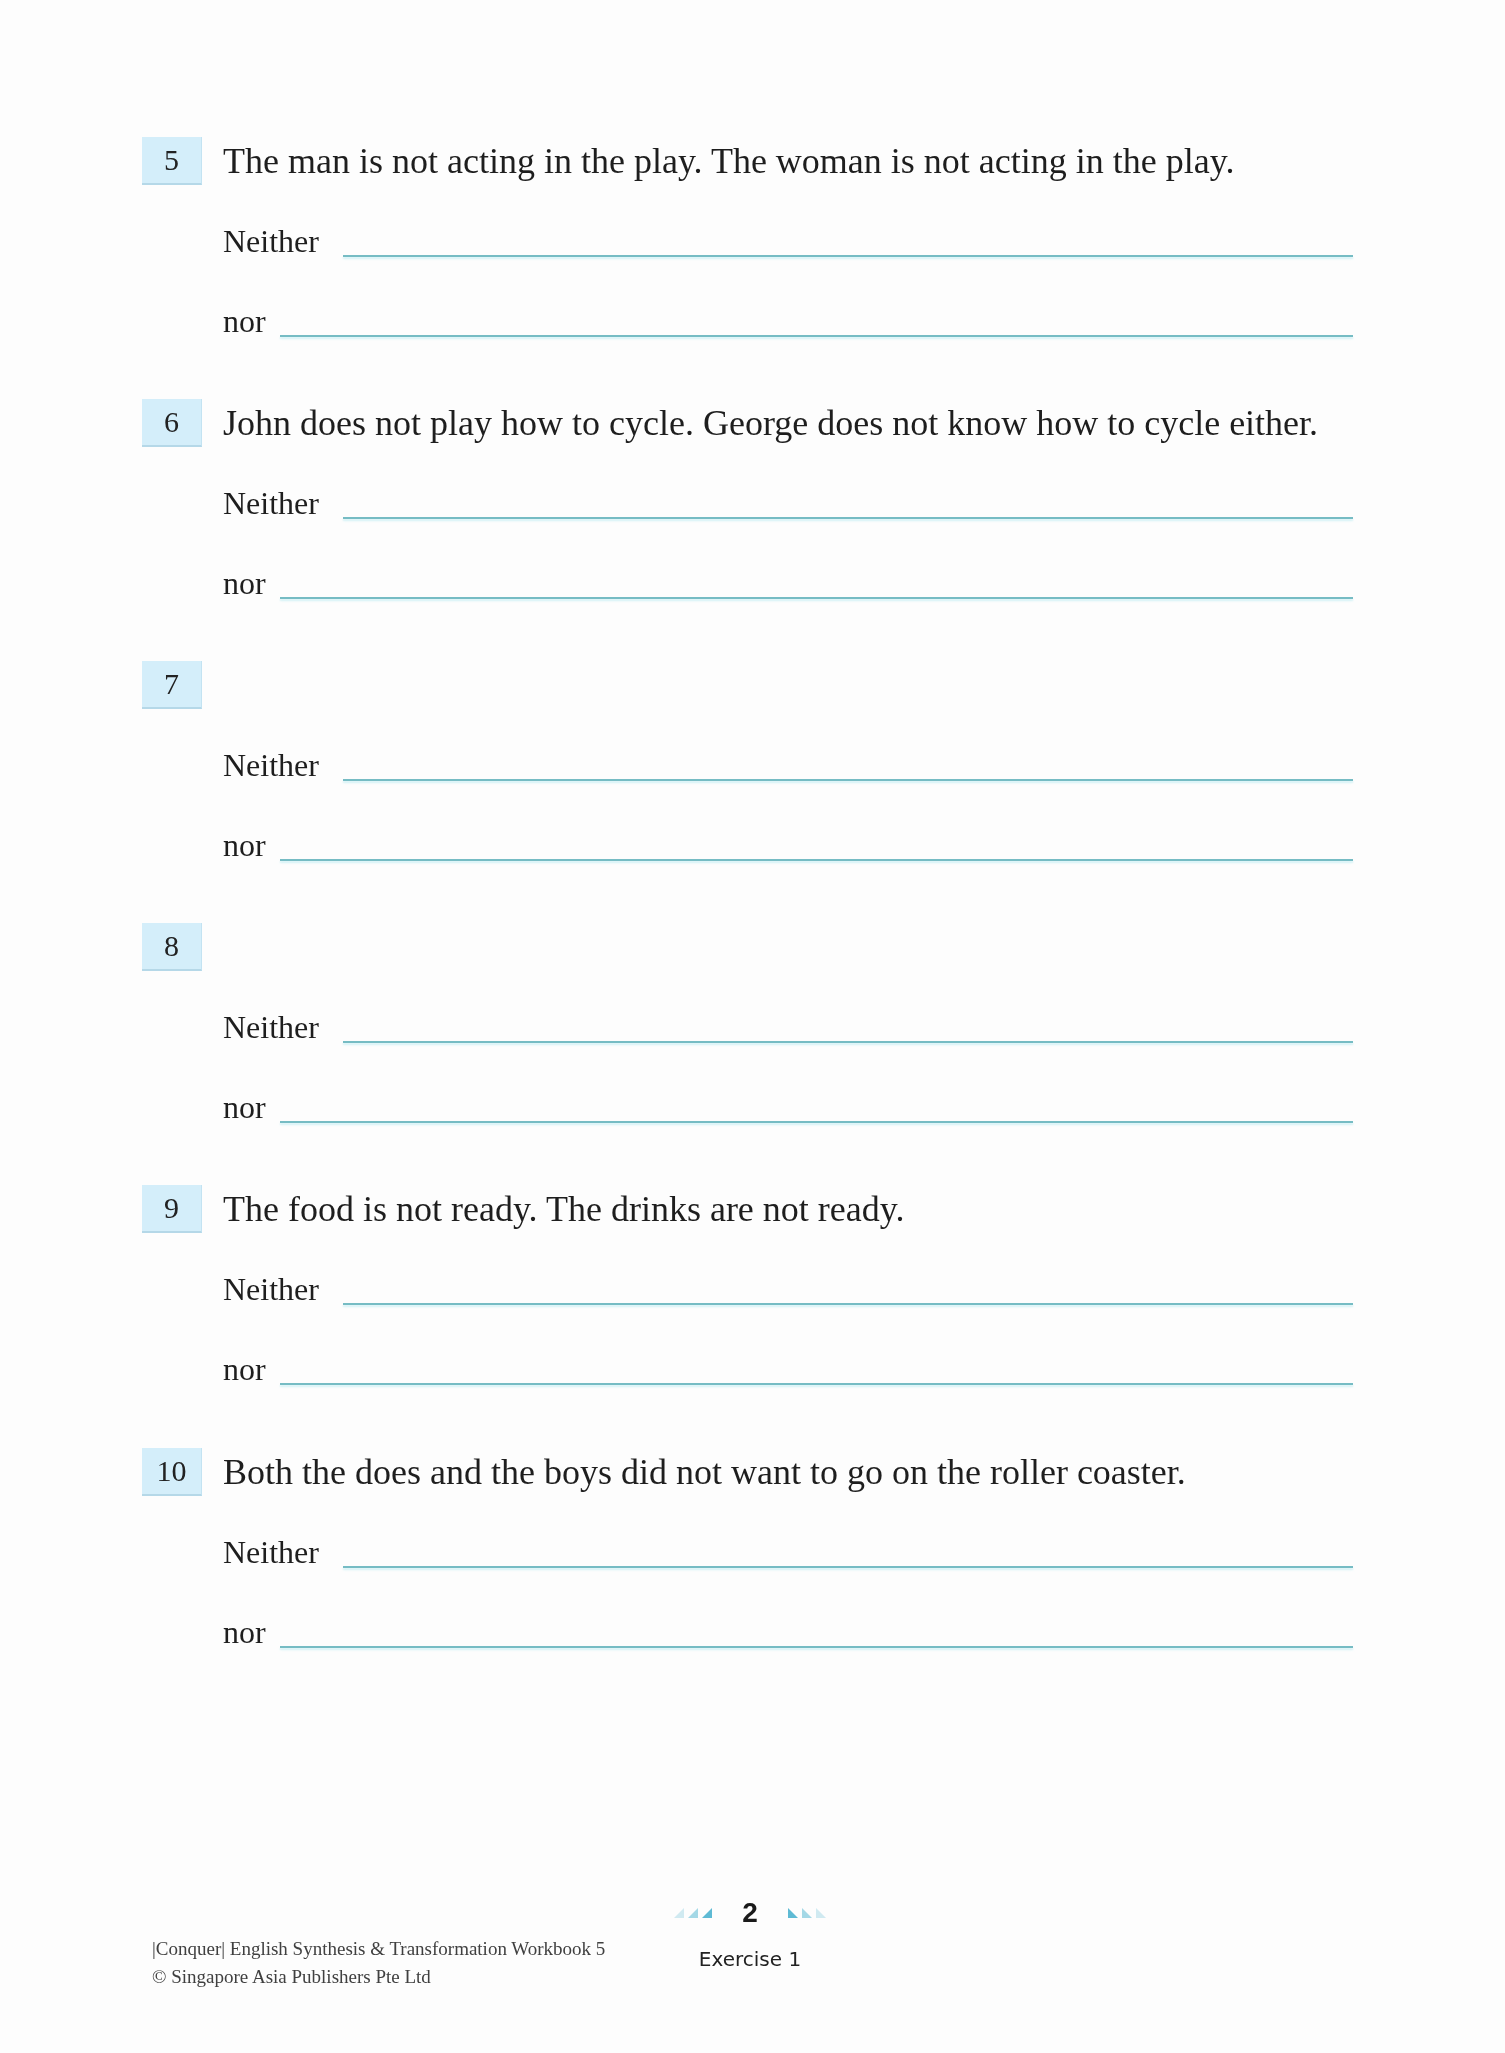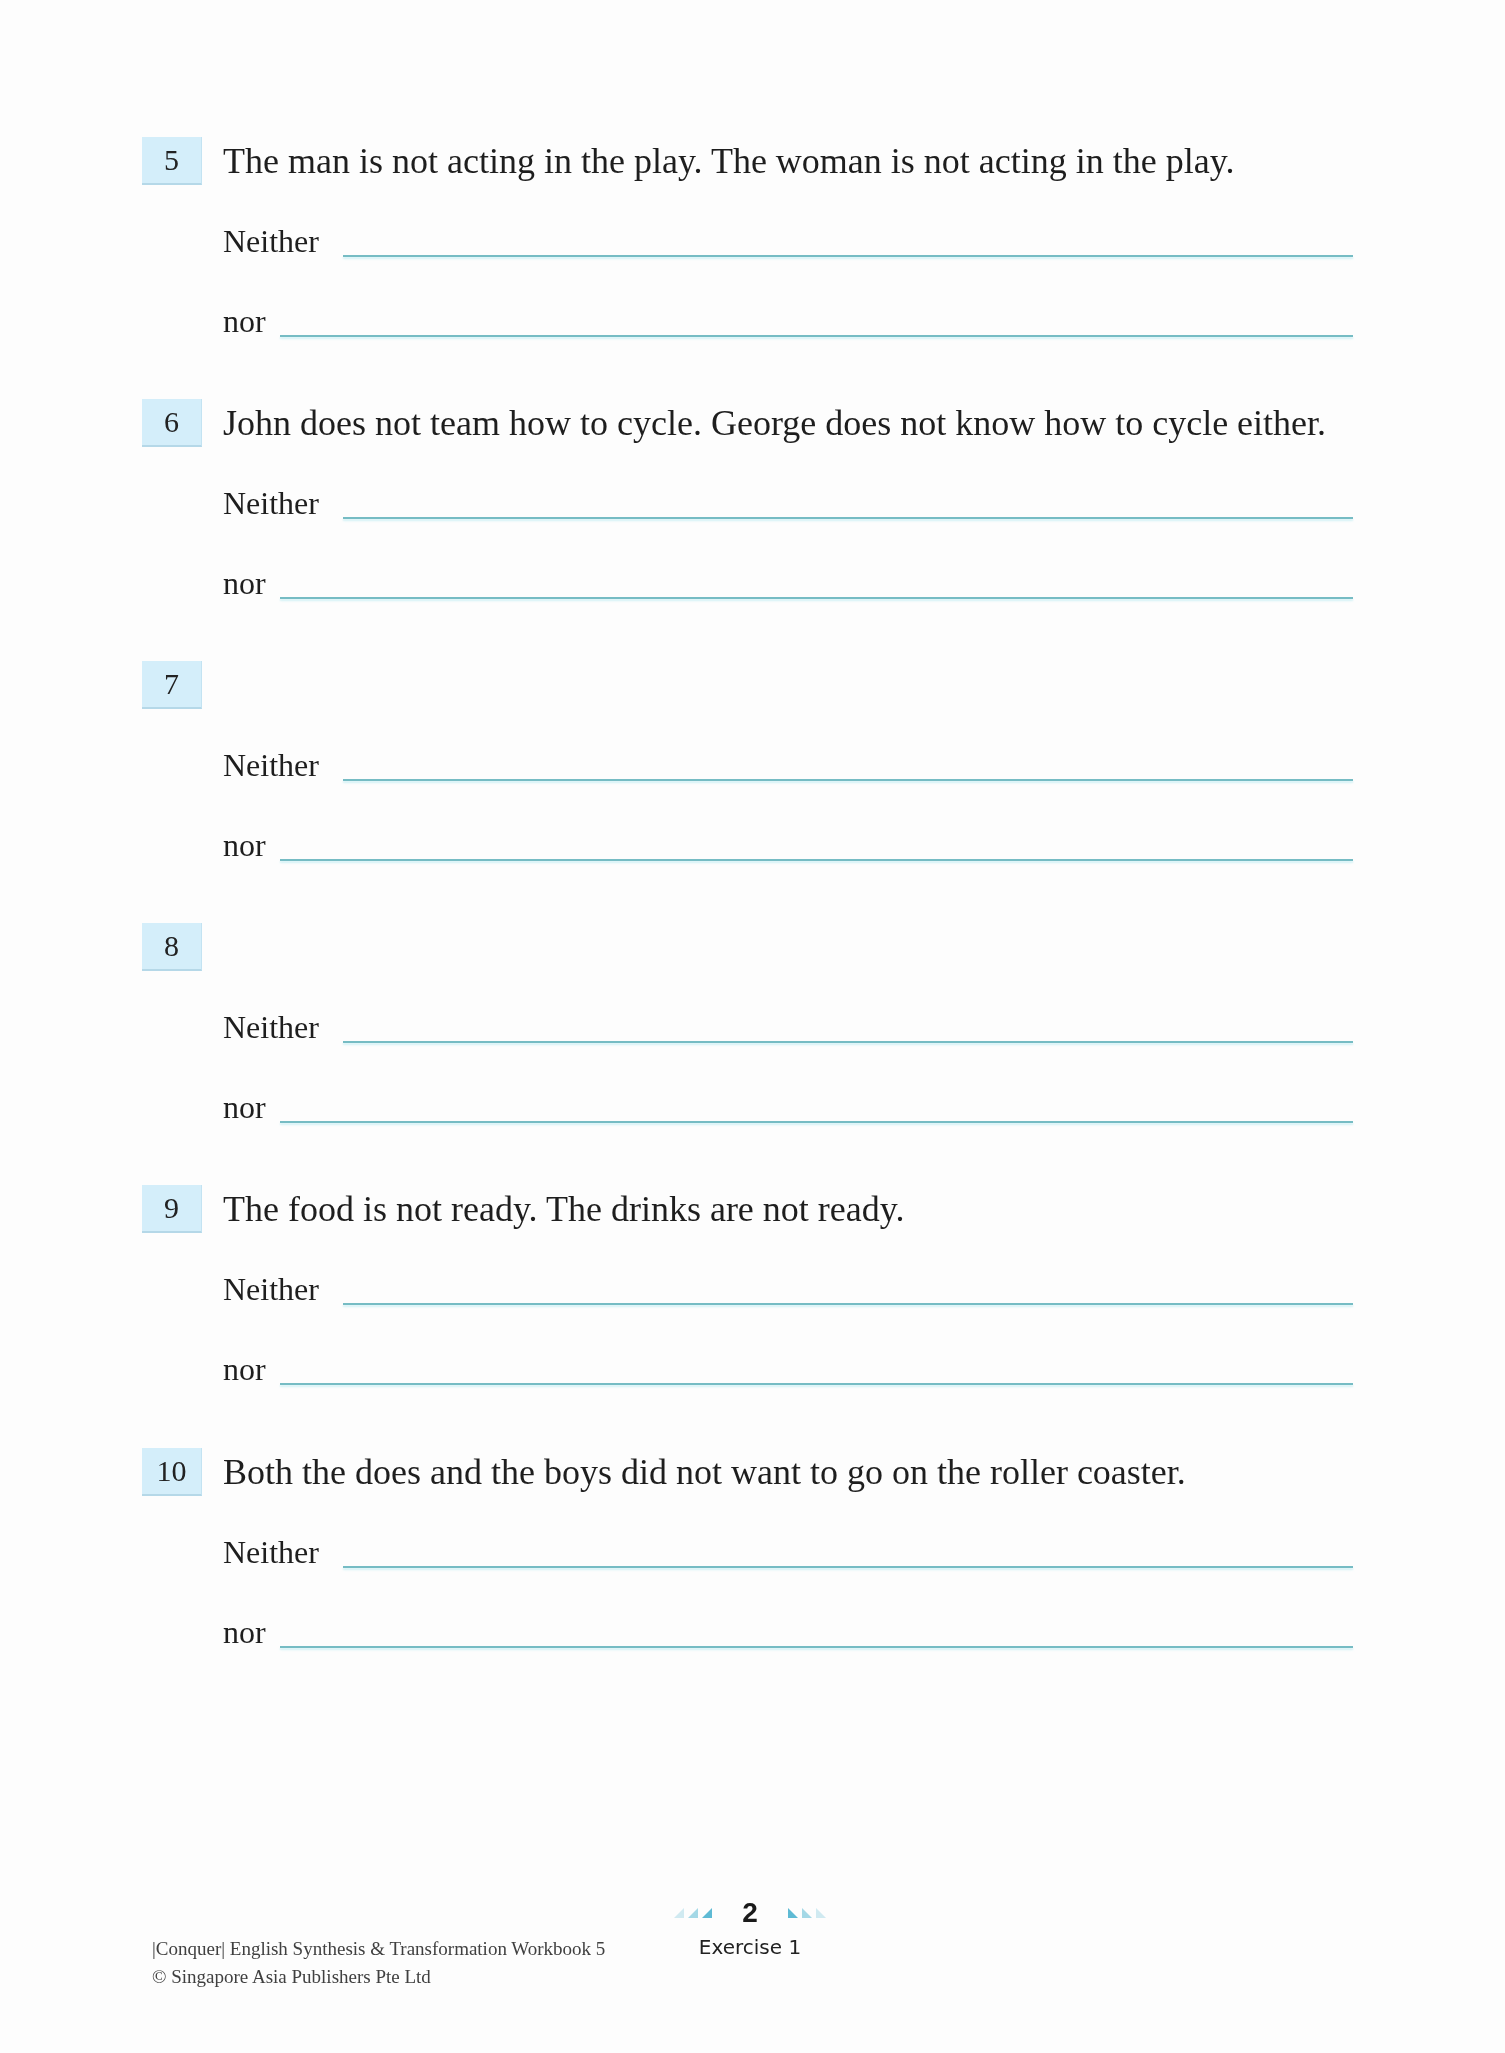--- a/index.html
+++ b/index.html
@@ -105,21 +105,21 @@
     font-size: 28px;
     margin: 0 28px;
     color: #1a1a1a;
     line-height: 30px;
   }
   .exercise-label {
     font-family: "DejaVu Sans", "Liberation Sans", sans-serif;
     font-size: 20px;
     color: #222;
     line-height: 26px;
-    margin-top: 6px;
+    margin-top: 18px;
   }
 </style>
 </head>
 <body>
 
 <div>
 
   <div class="item" style="top:137px;">
     <div class="num-box">5</div>
     <div class="question">The man is not acting in the play. The woman is not acting in the play.</div>
@@ -128,21 +128,21 @@
       <div class="answer-line"></div>
     </div>
     <div class="answer-row nor">
       <span class="answer-label">nor</span>
       <div class="answer-line"></div>
     </div>
   </div>
 
   <div class="item" style="top:399px;">
     <div class="num-box">6</div>
-    <div class="question">John does not team how to cycle. George does not know how to cycle either.</div>
+    <div class="question">John does not play how to cycle. George does not know how to cycle either.</div>
     <div class="answer-row neither">
       <span class="answer-label">Neither</span>
       <div class="answer-line"></div>
     </div>
     <div class="answer-row nor">
       <span class="answer-label">nor</span>
       <div class="answer-line"></div>
     </div>
   </div>
 

